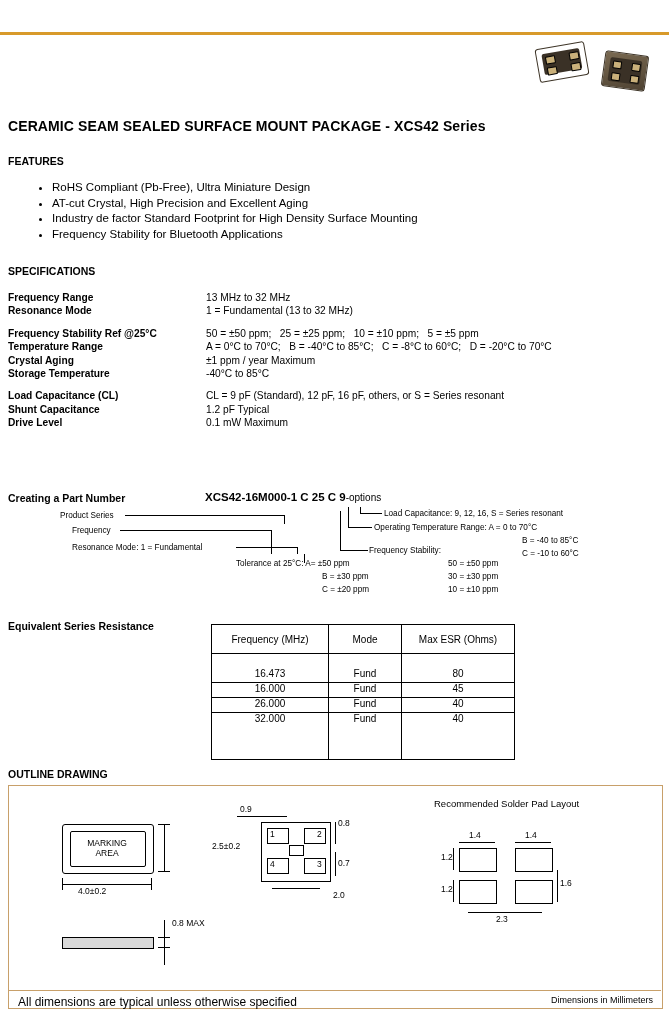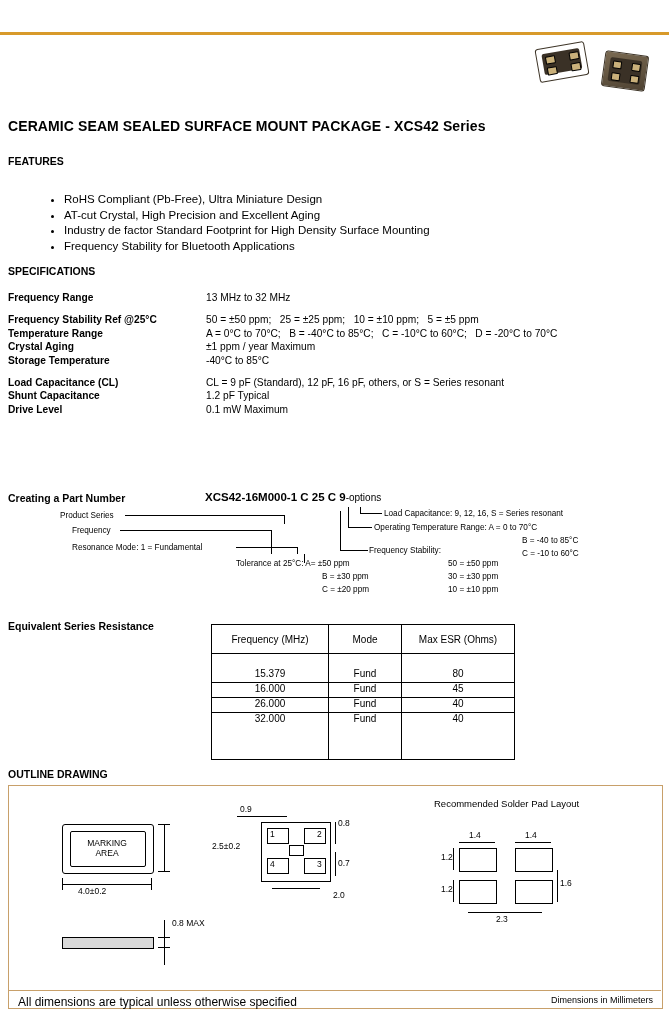--- a/index.html
+++ b/index.html
@@ -35,21 +35,21 @@
   .chip-b:before{content:"";position:absolute;left:5px;top:5px;width:32px;height:24px;
     background:#3a3126;border-radius:2px;}
   .chip-b .pad{position:absolute;width:7px;height:6px;background:#c9b07a;border-radius:1px;}
 
   h1.doc-title{
     position:absolute;left:8px;top:118px;margin:0;
     font-size:14px;font-weight:bold;letter-spacing:.1px;
   }
   .sec-label{position:absolute;font-size:10.5px;font-weight:bold;}
 
-  ul.features{position:absolute;left:36px;top:180px;margin:12px;padding:0 0 0 16px;
+  ul.features{position:absolute;left:36px;top:180px;margin:0;padding:0 0 0 16px;
     font-size:11.5px;line-height:15.5px;}
   ul.features li{margin:0;padding:0;}
 
   
   .specs{position:absolute;left:8px;top:291px;font-size:10.2px;line-height:13.4px;}
   .specs .row{display:flex;}
   .specs .k{width:198px;font-weight:bold;}
   .specs .v{white-space:pre;}
   .specs .gap{height:9px;}
 
@@ -118,28 +118,32 @@
     <li>Frequency Stability for Bluetooth Applications</li>
   </ul>
 
   <div class="sec-label" style="left:8px;top:265px;">SPECIFICATIONS</div>
 
   <div class="specs">
     <div class="row">
         <div class="k">Frequency Range</div>
         <div class="v">13 MHz to 32 MHz</div>
       </div>
+    <div class="row">
+        <div class="k">Resonance Mode</div>
+        <div class="v">1 = Fundamental (13 to 32 MHz)</div>
+      </div>
     <div class="gap"></div>
     <div class="row">
         <div class="k">Frequency Stability Ref @25°C</div>
         <div class="v">50 = ±50 ppm;   25 = ±25 ppm;   10 = ±10 ppm;   5 = ±5 ppm</div>
       </div>
     <div class="row">
         <div class="k">Temperature Range</div>
-        <div class="v">A = 0°C to 70°C;   B = -40°C to 85°C;   C = -10°C to 60°C;   D = -20°C to 70°C</div>
+        <div class="v">A = 0°C to 70°C;   B = -40°C to 85°C;   C = -8°C to 60°C;   D = -20°C to 70°C</div>
       </div>
     <div class="row">
         <div class="k">Crystal Aging</div>
         <div class="v">±1 ppm / year Maximum</div>
       </div>
     <div class="row">
         <div class="k">Storage Temperature</div>
         <div class="v">-40°C to 85°C</div>
       </div>
     <div class="gap"></div>
@@ -203,21 +207,21 @@
   <table class="esr">
     <thead>
       <tr>
         <th class="c1">Frequency (MHz)</th>
         <th class="c2">Mode</th>
         <th class="c3">Max ESR (Ohms)</th>
       </tr>
     </thead>
     <tbody>
       <tr>
-        <td class="c1">15.379</td>
+        <td class="c1">16.473</td>
         <td class="c2">Fund</td>
         <td class="c3">80</td>
       </tr>
       <tr>
         <td class="c1">16.000</td>
         <td class="c2">Fund</td>
         <td class="c3">45</td>
       </tr>
       <tr>
         <td class="c1">26.000</td>

